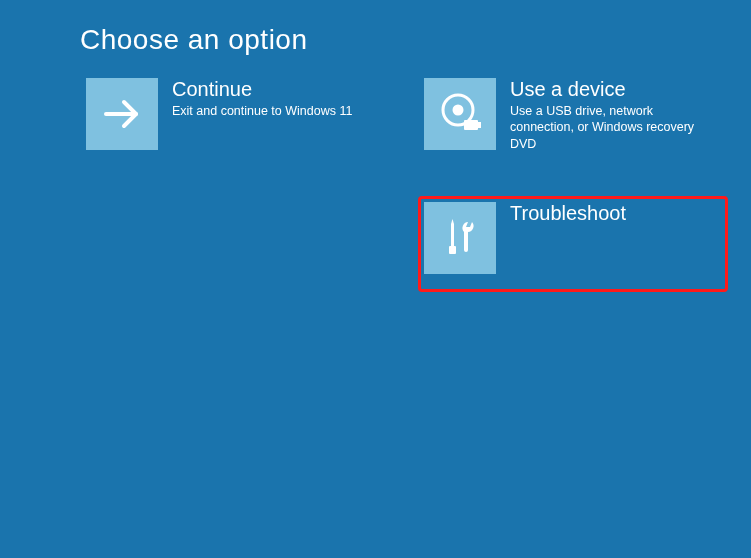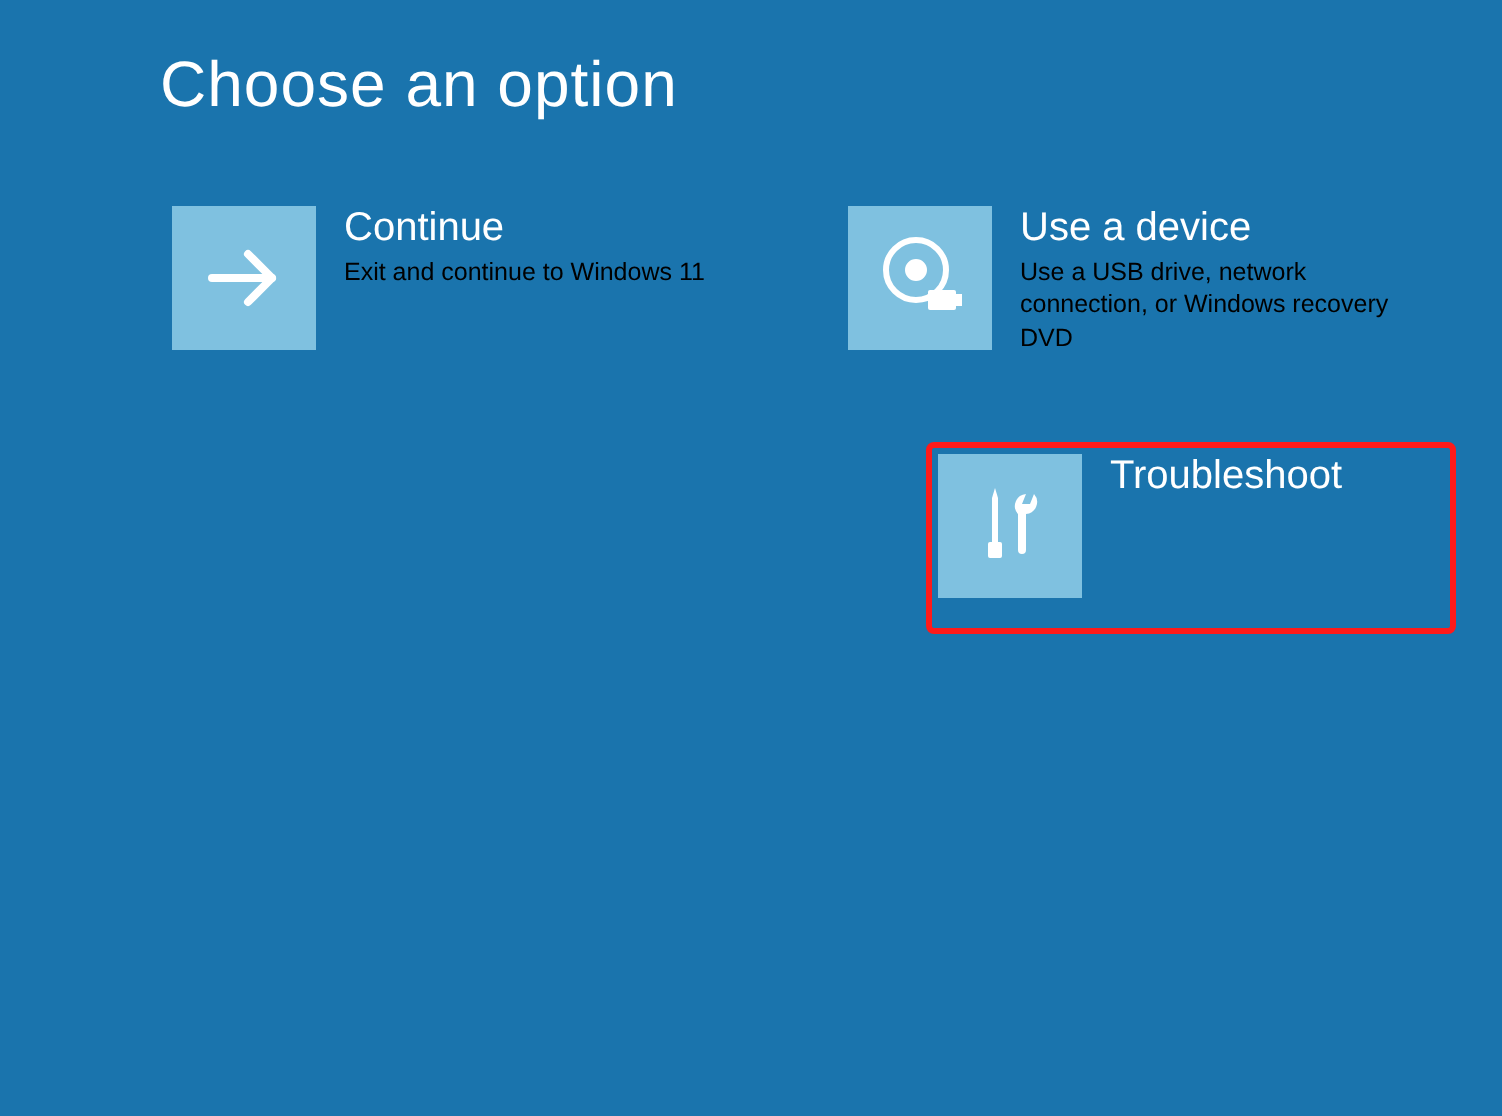--- a/index.html
+++ b/index.html
@@ -5,23 +5,23 @@
   * { box-sizing: border-box; margin: 0; padding: 0; }
   html, body { width: 751px; height: 558px; }
   body {
     background: #1a74ad;
     font-family: "Segoe UI Light", "Segoe UI", Tahoma, sans-serif;
     color: #ffffff;
     padding: 24px 80px 0 80px;
     overflow: hidden;
   }
   .title {
-    font-size: 32px;
+    font-size: 28px;
     font-weight: 300;
-    margin-bottom: 36px;
+    margin-bottom: 16px;
     letter-spacing: 0.5px;
   }
   .grid {
     display: grid;
     grid-template-columns: 310px 310px;
     column-gap: 24px;
     row-gap: 18px;
     gap: 28px;
   }
   .tile {
@@ -29,21 +29,20 @@
     align-items: flex-start;
     gap: 14px;
     cursor: pointer;
     padding: 3px;
     border: 3px solid transparent;
     border-radius: 4px;
     height: 96px;
   }
   .tile.highlight {
     border-color: #ff1a1a;
-    margin-left: 45px;
   }
   .tile .icon-box {
     flex: 0 0 72px;
     width: 72px;
     height: 72px;
     background: #7fc1e0;
     display: flex;
     align-items: center;
     justify-content: center;
   }
@@ -53,21 +52,21 @@
   }
   .tile .tile-title {
     font-size: 20px;
     font-weight: 400;
     color: #ffffff;
     margin-bottom: 2px;
   }
   .tile .tile-desc {
     font-size: 12.5px;
     font-weight: 400;
-    color: #000000;
+    color: #ffffff;
     line-height: 1.3;
     max-width: 210px;
   }
   svg { display: block; }
 </style>
 </head>
 <body>
 
 <div class="title">Choose an option</div>
 

